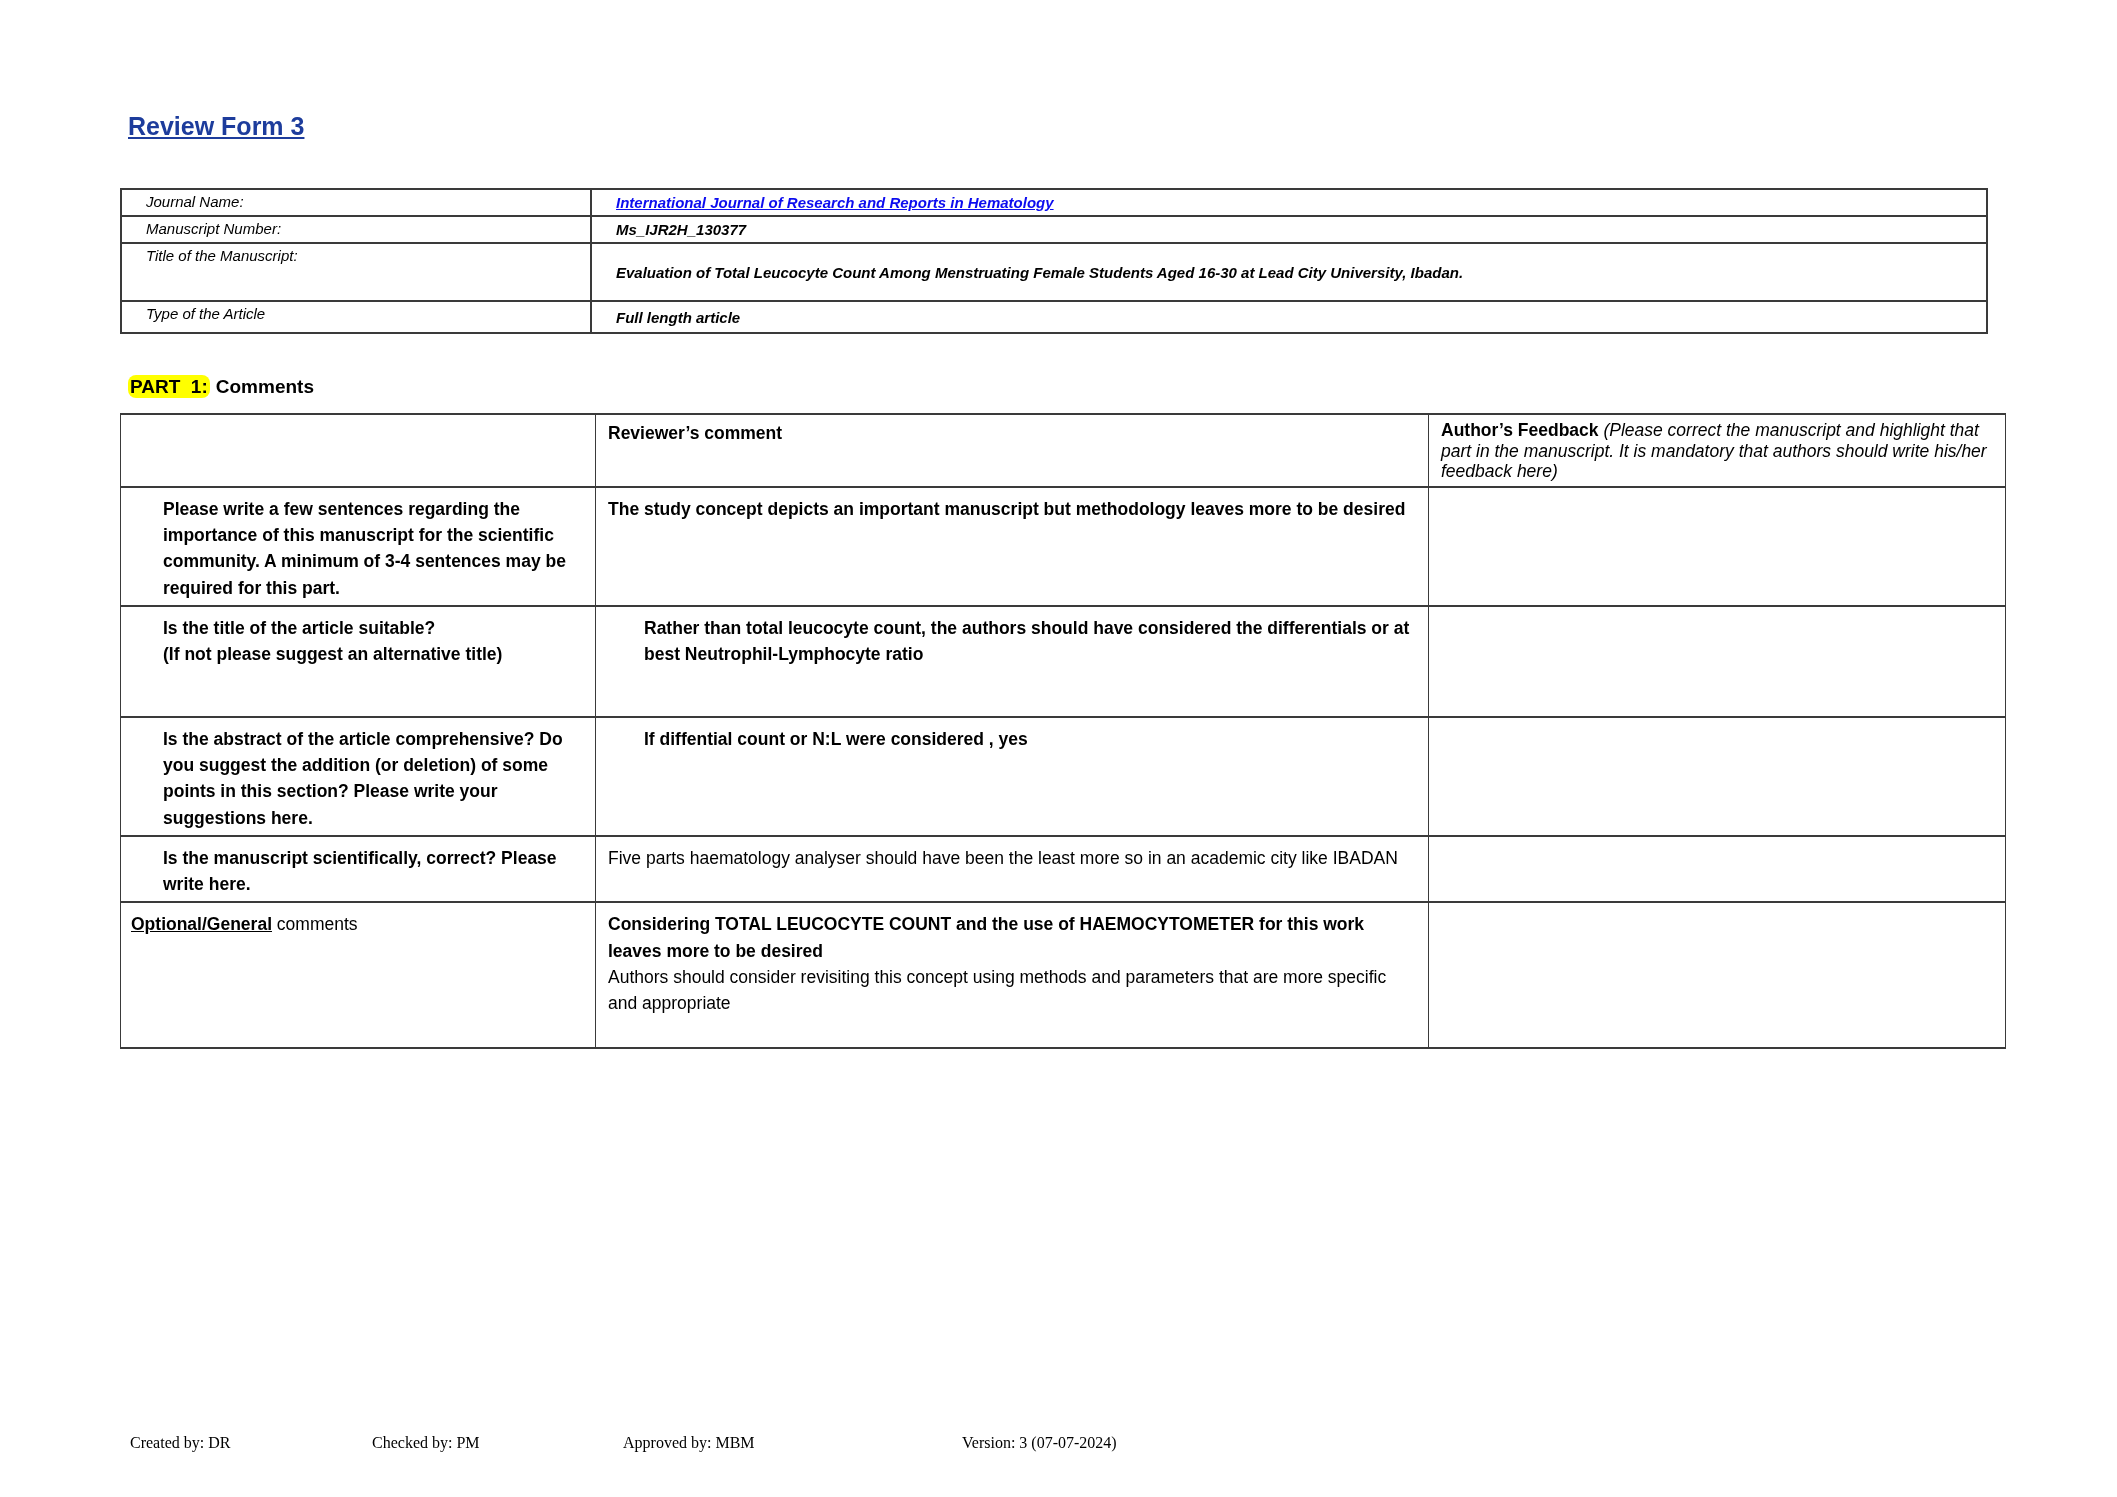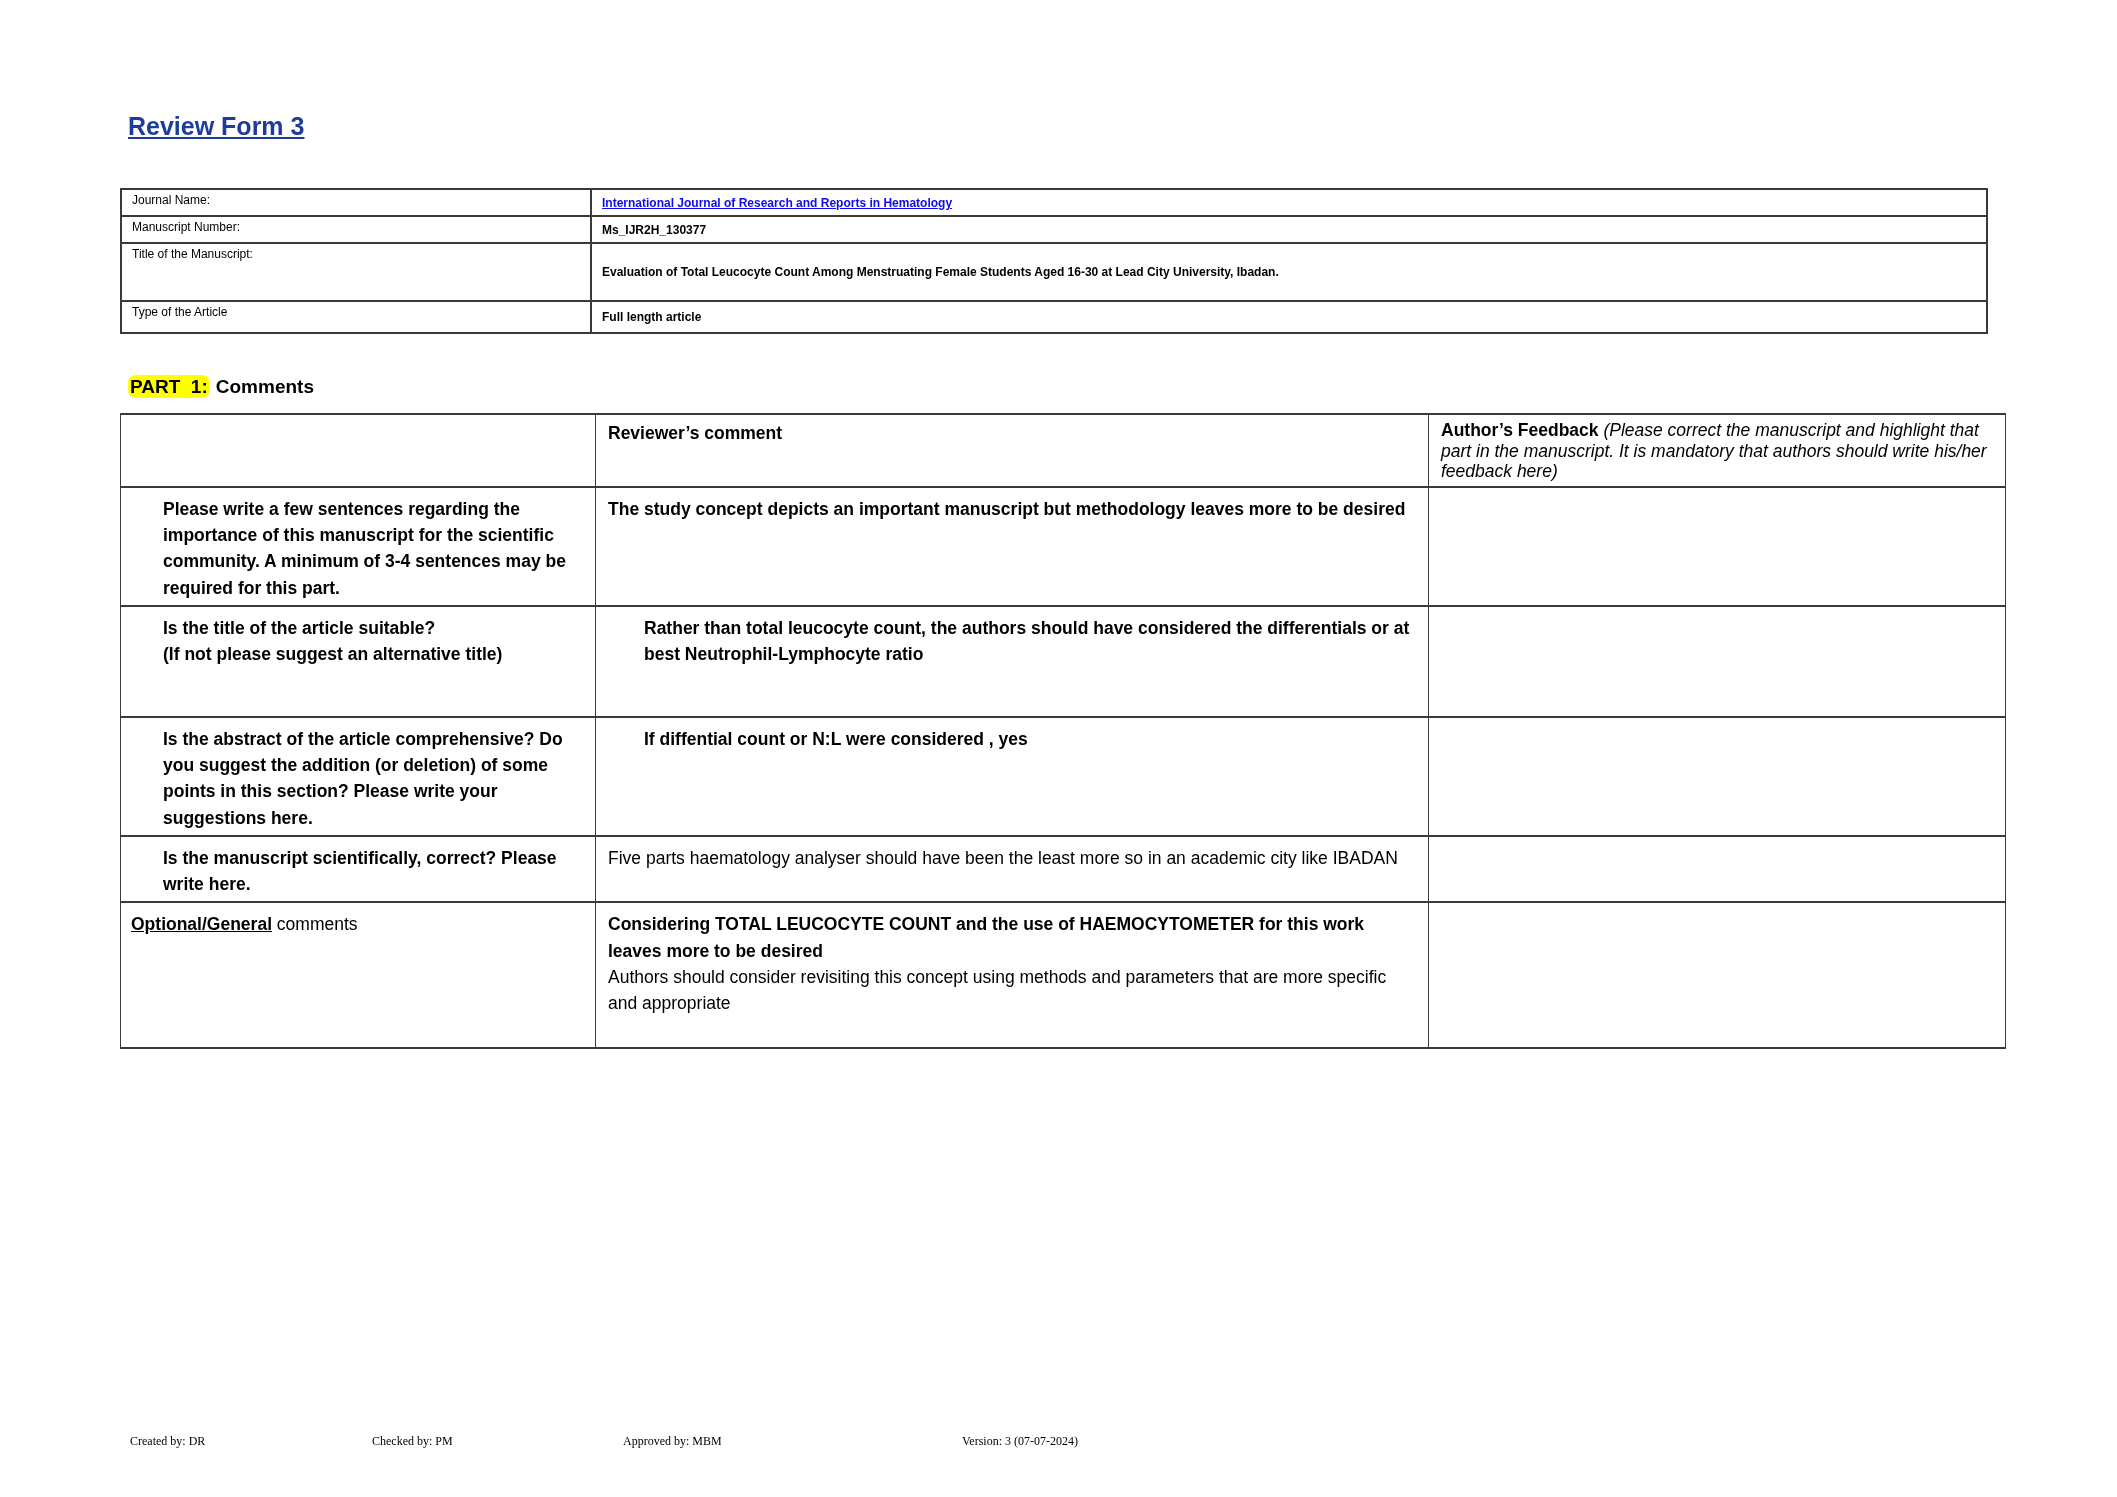--- a/index.html
+++ b/index.html
@@ -28,24 +28,25 @@
   
   table { border-collapse: collapse; table-layout: fixed; }
   .journal-table {
     position: absolute;
     left: 120px;
     top: 188px;
     width: 1868px;
   }
   .journal-table td {
     border: 2px solid #3a3a3a;
-    font-size: 12px;
-    padding: 3px 10px;
+    font-size: 15px;
+    padding: 3px 24px;
     vertical-align: top;
     overflow: hidden;
+    font-style: italic;
   }
   .journal-table col.lbl { width: 470px; }
   .journal-table td.val { font-weight: bold; vertical-align: middle; }
   .jr0 { height: 27px; }
   .jr1 { height: 27px; }
   .jr2 { height: 58px; }
   .jr3 { height: 32px; }
   a.journal-link {
     color: #0c0cef;
     font-weight: bold;
@@ -109,21 +110,21 @@
   .q-underline { text-decoration: underline; margin-top: 13px; }
   .main-table td.comment-bold { font-weight: bold; }
   .main-table td.comment-indent { padding-left: 48px; }
   .main-table .hdr-reviewer { font-weight: bold; line-height: 1.2; }
   .main-table td.hdr-author { line-height: 1.18; padding-top: 5px; font-size: 17.5px; }
   .hdr-author .fb-bold { font-weight: bold; }
   .hdr-author .fb-italic { font-style: italic; }
   .para2 { font-weight: normal; }
 
   
-  .footer { position: absolute; left: 0; top: 1434px; width: 100%; height: 24px; font-family: "Liberation Serif", serif; font-size: 12px; color: #000; }
+  .footer { position: absolute; left: 0; top: 1434px; width: 100%; height: 24px; font-family: "Liberation Serif", serif; font-size: 16px; color: #000; }
   .footer span { position: absolute; top: 0; white-space: nowrap; }
   .f-created  { left: 130px; }
   .f-checked  { left: 372px; }
   .f-approved { left: 623px; }
   .f-version  { left: 962px; }
 </style>
 </head>
 <body>
 
 <div class="page">

